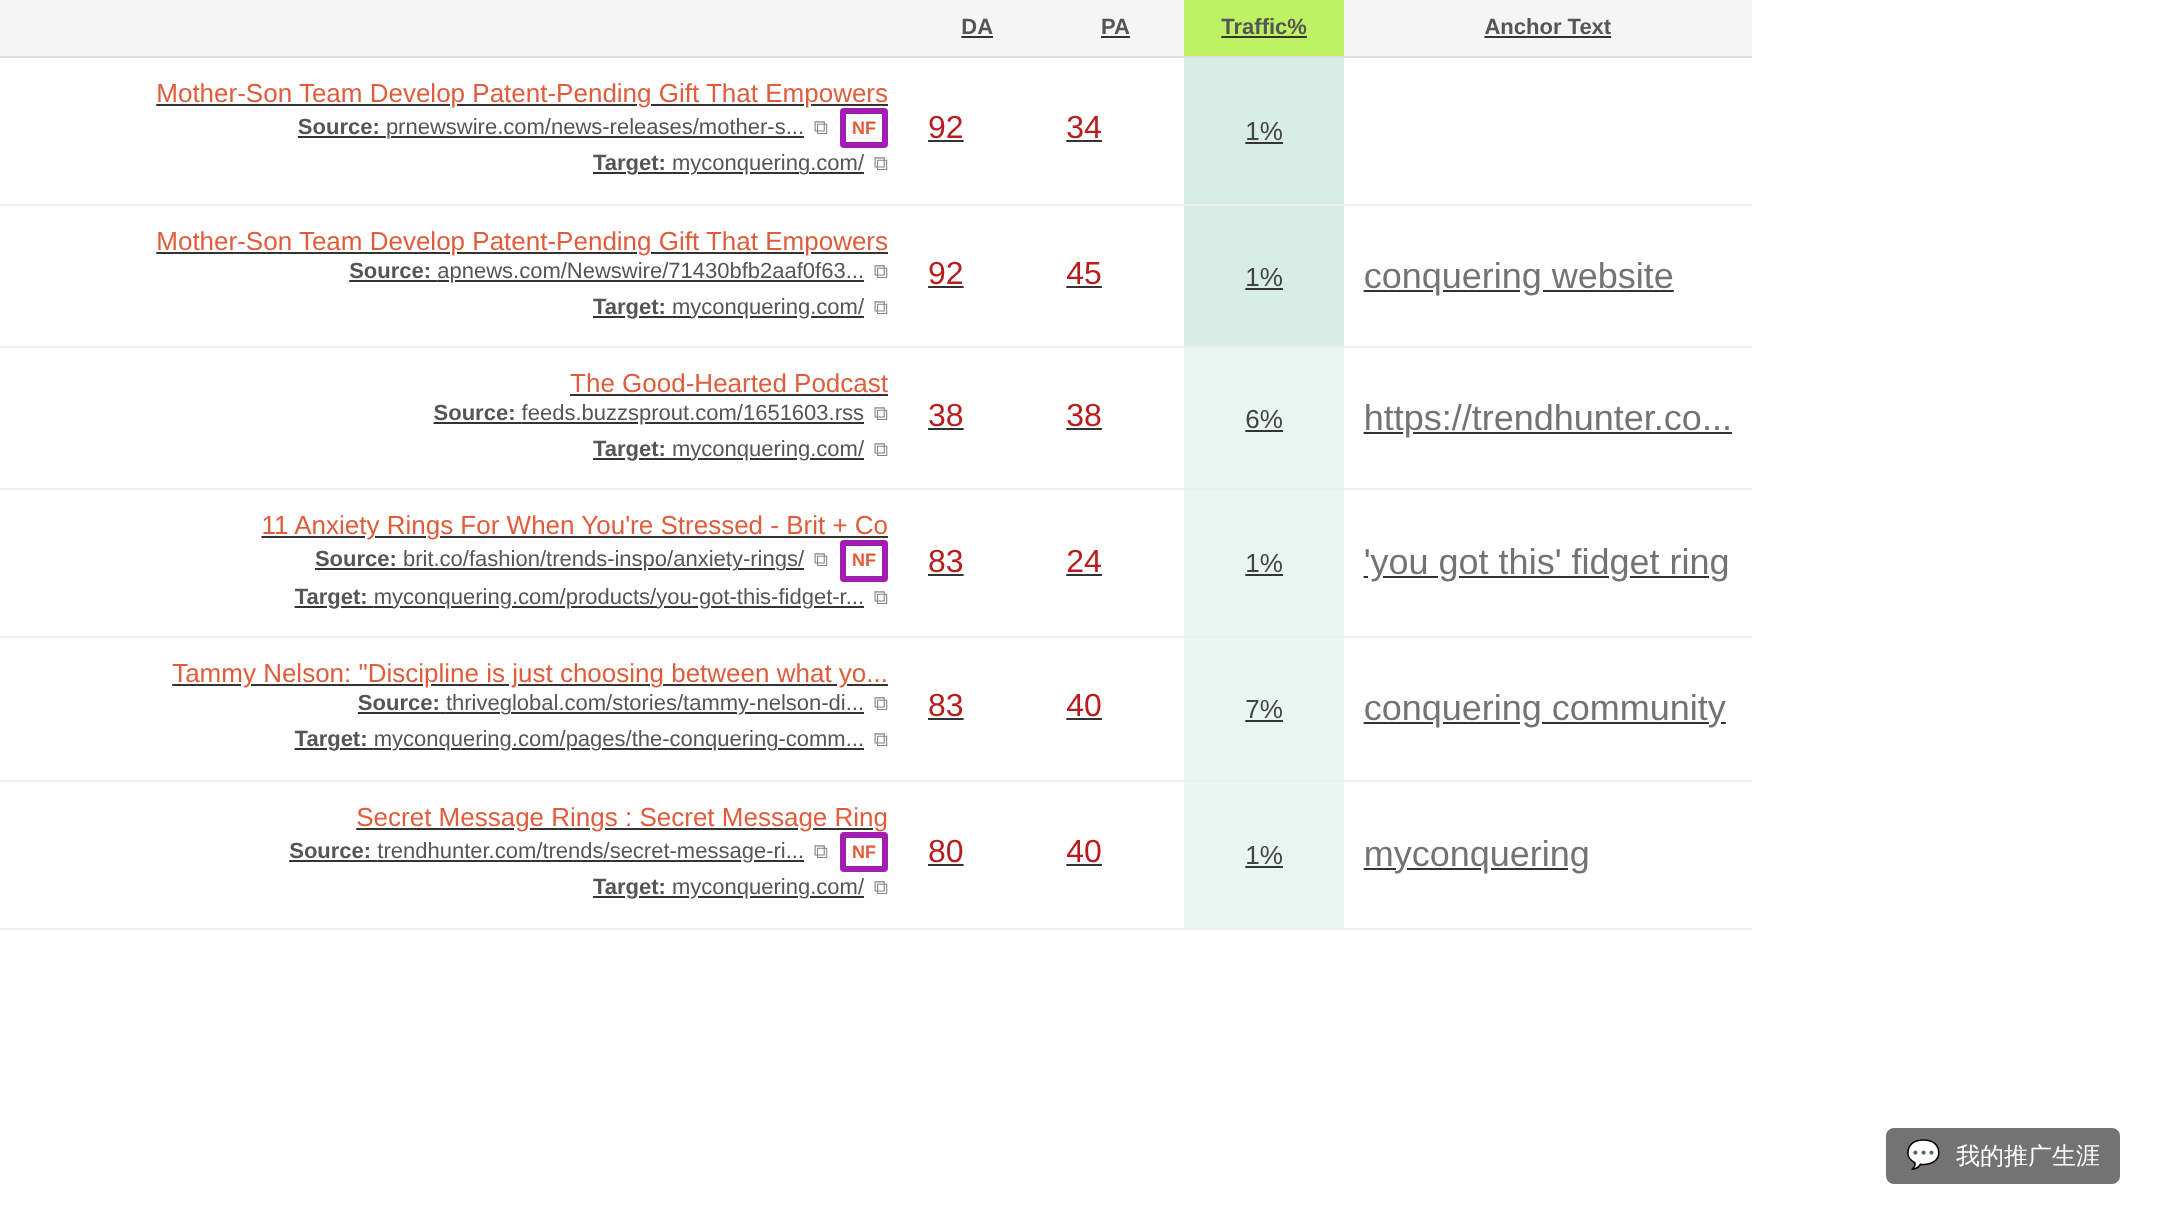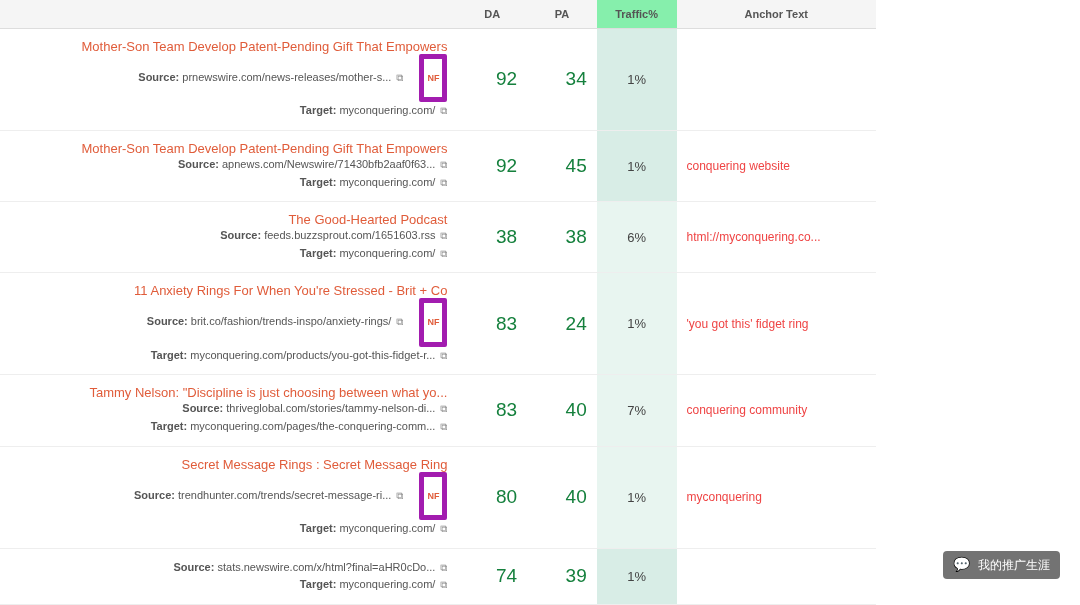--- a/index.html
+++ b/index.html
@@ -5,20 +5,21 @@
     * { box-sizing: border-box; margin: 0; padding: 0; }
     body {
       font-family: Arial, sans-serif;
       font-size: 12px;
       background: #fff;
       color: #333;
     }
     .table-container {
       width: 876px;
       overflow: hidden;
+      text-decoration: underline;
     }
     table {
       width: 100%;
       border-collapse: collapse;
     }
     thead tr {
       background: #f5f5f5;
       border-bottom: 1px solid #ddd;
     }
     thead th {
@@ -37,38 +38,38 @@
     }
     td {
       padding: 10px 10px;
       vertical-align: top;
     }
     td:first-child {
       width: 460px;
       text-align: right;
     }
     td.num-col {
-      text-align: right;
+      text-align: left;
       vertical-align: middle;
-      font-size: 19px;
-      color: #15803d;
+      font-size: 16px;
+      color: #b91c1c;
       width: 70px;
     }
     td.pct-col {
       text-align: center;
       vertical-align: middle;
       font-size: 13px;
       color: #444;
       width: 80px;
       background: #e8f5f0;
     }
     td.anchor-col {
       vertical-align: middle;
-      font-size: 12px;
-      color: #ef4444;
+      font-size: 18px;
+      color: #737373;
       width: 200px;
     }
     .row-title {
       color: #e05c3a;
       font-size: 13px;
       font-weight: normal;
       margin-bottom: 3px;
       cursor: pointer;
       text-decoration: none;
     }
@@ -87,32 +88,32 @@
     .ext-icon {
       display: inline-block;
       width: 10px;
       height: 10px;
       font-size: 10px;
       color: #888;
       margin-left: 2px;
     }
     .nf-badge {
       display: inline-block;
-      border: 5px solid #a21caf;
+      border: 3px solid #a21caf;
       color: #e05c3a;
       font-size: 9px;
       font-weight: bold;
-      padding: 12px 3px;
-      margin-left: 16px;
+      padding: 0px 3px;
+      margin-left: 6px;
       border-radius: 2px;
       vertical-align: middle;
     }
     .watermark {
       position: fixed;
-      bottom: 26px;
+      bottom: 13px;
       right: 20px;
       background: rgba(0,0,0,0.55);
       color: #fff;
       font-size: 12px;
       padding: 5px 10px;
       border-radius: 4px;
       z-index: 999;
     }
     .watermark-icon {
       display: inline-block;
@@ -123,21 +124,21 @@
 </head>
 <body>
 
 <div class="table-container">
   <table>
     <thead>
       <tr>
         <th></th>
         <th>DA</th>
         <th>PA</th>
-        <th style="background:#86efac;">Traffic%</th>
+        <th style="background:#bef264;">Traffic%</th>
         <th>Anchor Text</th>
       </tr>
     </thead>
     <tbody id="table-body">
     <tr>
           <td><a class="row-title" href="#">Mother-Son Team Develop Patent-Pending Gift That Empowers</a><br><div class="source-line"><span class="source-label">Source: </span><span class="link-text">prnewswire.com/news-releases/mother-s...</span><span class="ext-icon"> ⧉</span><span class="nf-badge">NF</span></div><div class="target-line"><span class="target-label">Target: </span><span class="link-text">myconquering.com/</span><span class="ext-icon"> ⧉</span></div></td>
           <td class="num-col">92</td>
           <td class="num-col">34</td>
           <td class="pct-col" style="background: rgb(216, 237, 230);">1%</td>
           <td class="anchor-col"></td>
@@ -147,21 +148,21 @@
           <td class="num-col">92</td>
           <td class="num-col">45</td>
           <td class="pct-col" style="background: rgb(216, 237, 230);">1%</td>
           <td class="anchor-col">conquering website</td>
         </tr>
         <tr>
           <td><a class="row-title" href="#">The Good-Hearted Podcast</a><br><div class="source-line"><span class="source-label">Source: </span><span class="link-text">feeds.buzzsprout.com/1651603.rss</span><span class="ext-icon"> ⧉</span></div><div class="target-line"><span class="target-label">Target: </span><span class="link-text">myconquering.com/</span><span class="ext-icon"> ⧉</span></div></td>
           <td class="num-col">38</td>
           <td class="num-col">38</td>
           <td class="pct-col">6%</td>
-          <td class="anchor-col">html://myconquering.co...</td>
+          <td class="anchor-col">https://trendhunter.co...</td>
         </tr>
         <tr>
           <td><a class="row-title" href="#">11 Anxiety Rings For When You're Stressed - Brit + Co</a><br><div class="source-line"><span class="source-label">Source: </span><span class="link-text">brit.co/fashion/trends-inspo/anxiety-rings/</span><span class="ext-icon"> ⧉</span><span class="nf-badge">NF</span></div><div class="target-line"><span class="target-label">Target: </span><span class="link-text">myconquering.com/products/you-got-this-fidget-r...</span><span class="ext-icon"> ⧉</span></div></td>
           <td class="num-col">83</td>
           <td class="num-col">24</td>
           <td class="pct-col">1%</td>
           <td class="anchor-col">'you got this' fidget ring</td>
         </tr>
         <tr>
           <td><a class="row-title" href="#">Tammy Nelson: "Discipline is just choosing between what yo...</a><br><div class="source-line"><span class="source-label">Source: </span><span class="link-text">thriveglobal.com/stories/tammy-nelson-di...</span><span class="ext-icon"> ⧉</span></div><div class="target-line"><span class="target-label">Target: </span><span class="link-text">myconquering.com/pages/the-conquering-comm...</span><span class="ext-icon"> ⧉</span></div></td>
@@ -170,30 +171,20 @@
           <td class="pct-col">7%</td>
           <td class="anchor-col">conquering community</td>
         </tr>
         <tr>
           <td><a class="row-title" href="#">Secret Message Rings : Secret Message Ring</a><br><div class="source-line"><span class="source-label">Source: </span><span class="link-text">trendhunter.com/trends/secret-message-ri...</span><span class="ext-icon"> ⧉</span><span class="nf-badge">NF</span></div><div class="target-line"><span class="target-label">Target: </span><span class="link-text">myconquering.com/</span><span class="ext-icon"> ⧉</span></div></td>
           <td class="num-col">80</td>
           <td class="num-col">40</td>
           <td class="pct-col">1%</td>
           <td class="anchor-col">myconquering</td>
         </tr>
-        <tr>
-          <td>
-            <div class="source-line"><span class="source-label">Source: </span><span class="link-text">stats.newswire.com/x/html?final=aHR0cDo...</span><span class="ext-icon"> ⧉</span></div>
-            <div class="target-line"><span class="target-label">Target: </span><span class="link-text">myconquering.com/</span><span class="ext-icon"> ⧉</span></div>
-          </td>
-          <td class="num-col">74</td>
-          <td class="num-col">39</td>
-          <td class="pct-col" style="background: rgb(216, 237, 230);">1%</td>
-          <td class="anchor-col"></td>
-        </tr>
       </tbody>
   </table>
 </div>
 
 <div class="watermark">
   <span class="watermark-icon">💬</span>
   <span>我的推广生涯</span>
 </div>
 
 </body></html>

